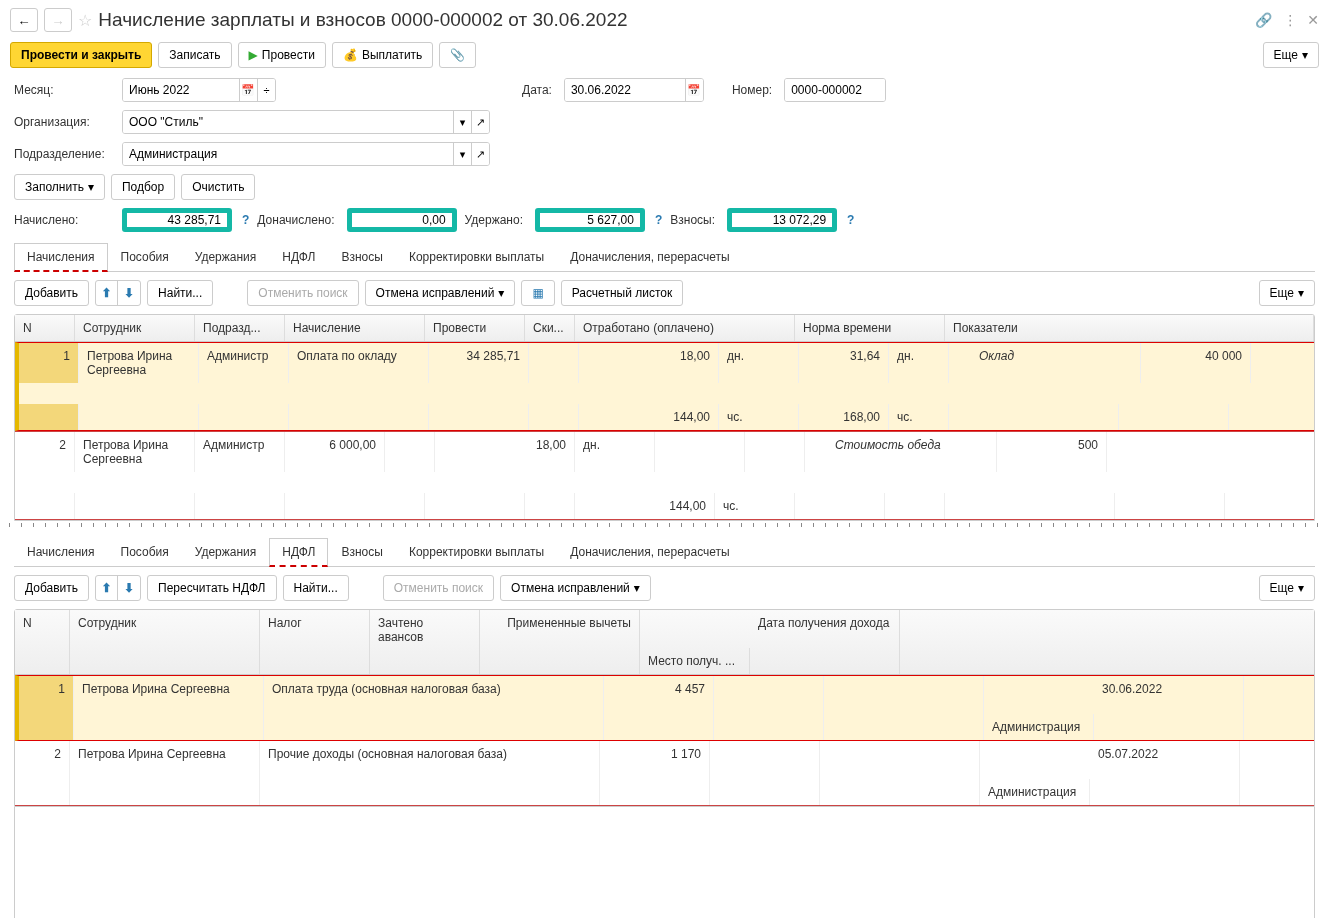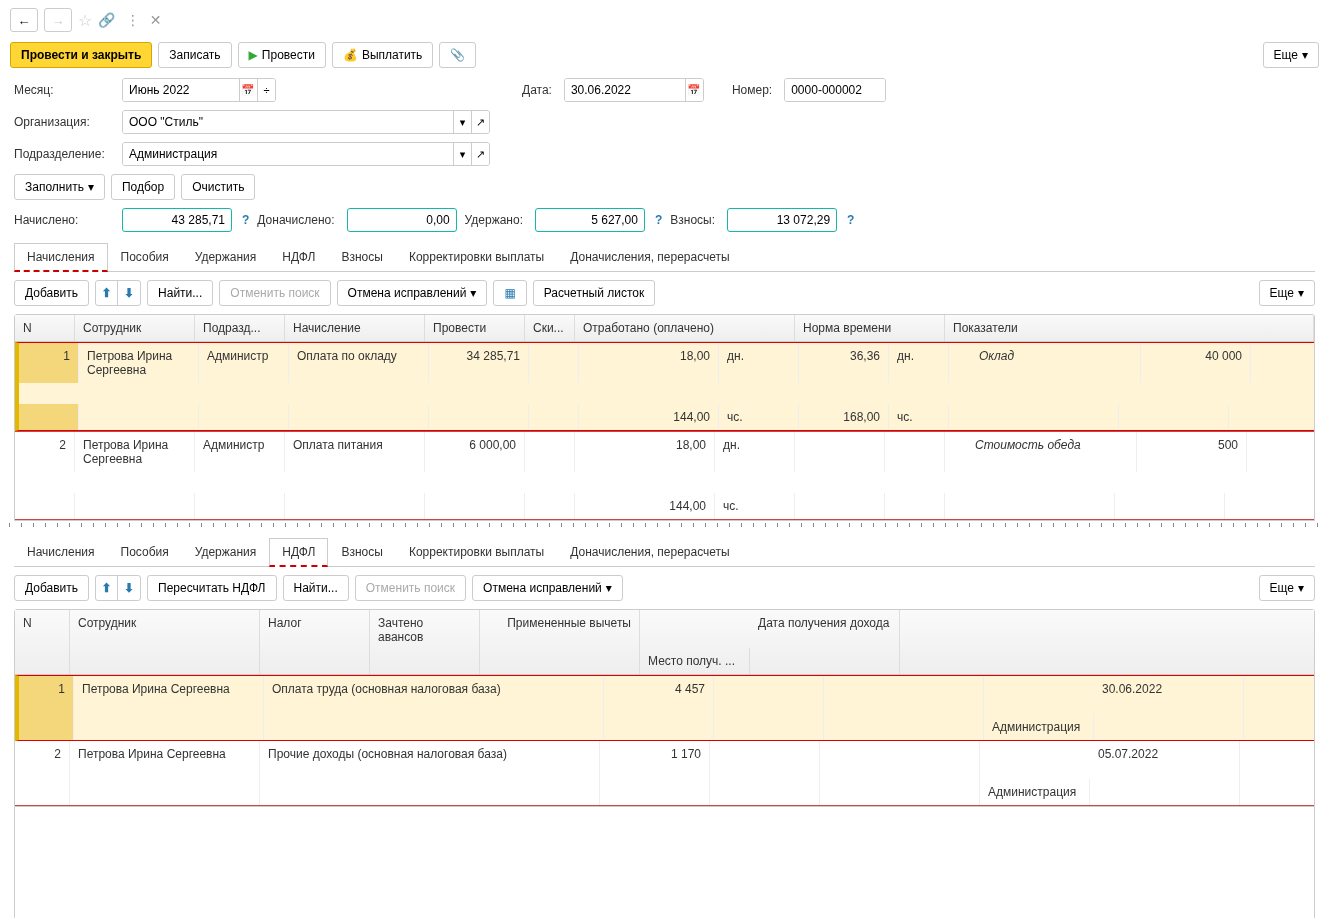--- a/index.html
+++ b/index.html
@@ -14,31 +14,31 @@
 .btn { border: 1px solid #ccc; background: #fff; padding: 5px 10px; border-radius: 3px; font-size: 12px; display: flex; align-items: center; gap: 4px; }
 .btn-yellow { background: #ffd633; border-color: #d4a800; font-weight: bold; }
 .btn-spacer { flex: 1; }
 .ic { font-size: 12px; }
 .form-row { display: flex; align-items: center; gap: 8px; padding: 4px 10px; }
 .lbl { width: 100px; }
 .lbl-sm { width: auto; margin-right: 4px; }
 .input-group { display: flex; border: 1px solid #ccc; border-radius: 3px; overflow: hidden; height: 24px; }
 .input-group input { border: none; padding: 2px 6px; font-size: 12px; }
 .input-group .ip-btn { border: none; border-left: 1px solid #ccc; background: #fff; width: 18px; font-size: 11px; display:flex; align-items:center; justify-content:center; }
-.val-input { width: 110px; border: 1px solid #14b8a6; border-radius: 3px; padding: 3px 6px; text-align: right; font-size: 12px; height: 24px; }
+.val-input { width: 110px; border: 5px solid #14b8a6; border-radius: 3px; padding: 3px 6px; text-align: right; font-size: 12px; height: 24px; }
 .q { color: #2a7ab0; font-weight: bold; margin-left: 2px; }
 .tabs { display: flex; border-bottom: 1px solid #ccc; margin: 6px 10px 0 10px; }
 .tab { padding: 6px 12px; border: 1px solid transparent; border-bottom: none; position: relative; top: 1px; }
 .tab.active { border-color: #ccc; background: #fff; }
 .tab.active.red { border-bottom: 2px dashed #c00; }
 .inner-toolbar { display: flex; gap: 6px; padding: 8px 10px; align-items: center; }
 .btn-pair { display: flex; border: 1px solid #ccc; border-radius: 3px; background: #fff; height: 26px; }
 .btn-pair button { border: none; background: transparent; width: 22px; font-size: 12px; }
 .btn-pair button:first-child { border-right: 1px solid #ccc; }
-.btn-disabled { color: #aaa; }
+.btn-disabled { color: #aaa; margin-left: 28px; }
 .table { border: 1px solid #ccc; border-radius: 3px 3px 0 0; margin: 0 10px; }
 .thead { display: flex; background: linear-gradient(#fafafa,#eee); border-bottom: 1px solid #ccc; font-size: 12px; }
 .th { padding: 6px 8px; border-right: 1px solid #ddd; }
 .trow { display: flex; font-size: 12px; }
 .td { padding: 6px 8px; border-right: 1px solid #eee; }
 .row-hl1 { background: #fff5d6; border: 1px solid #d00; border-left: none; border-right: none; }
 .row-sel { border-left: 4px solid #e5b800; }
 .num-col { text-align: right; }
 .italic { font-style: italic; margin-left: 22px; }
 .panel1 .c-n { width: 60px; } .panel1 .c-emp { width: 120px; } .panel1 .c-dep { width: 90px; }
@@ -58,20 +58,21 @@
 <body>
 
 <div class="topbar">
   <button class="nav-btn">
       <span>←</span>
     </button>
   <button class="nav-btn">
       <span style="color:#ccc">→</span>
     </button>
   <span class="star-icon">☆</span>
+  <div class="title">Начисление зарплаты и взносов 0000-000002 от 30.06.2022</div>
   <div class="top-right">
     <span>🔗</span>
     <span>⋮</span>
     <span>✕</span>
   </div>
 </div>
 
 <div class="toolbar">
   <button class="btn btn-yellow">Провести и закрыть</button>
   <button class="btn">Записать</button>
@@ -203,21 +204,21 @@
   <div class="row-hl1 row-sel">
     <div class="trow">
       <div class="td c-n num-col" style="background:#f3d77a">1</div>
       <div class="td c-emp">Петрова Ирина Сергеевна</div>
       <div class="td c-dep">Администр</div>
       <div class="td c-acc">Оплата по окладу</div>
       <div class="td c-res num-col">34 285,71</div>
       <div class="td c-sk"></div>
       <div class="td c-wrk num-col">18,00</div>
       <div class="td c-wrku">дн.</div>
-      <div class="td c-nrm num-col">36,36</div>
+      <div class="td c-nrm num-col">31,64</div>
       <div class="td c-nrmu">дн.</div>
       <div class="td c-ind italic">Оклад</div>
       <div class="td c-indv num-col">40 000</div>
     </div>
     <div class="sub-row">
       <div class="td c-n" style="background:#f3d77a"></div>
         <div class="td c-emp"></div>
         <div class="td c-dep"></div>
         <div class="td c-acc"></div>
         <div class="td c-res"></div>
@@ -229,21 +230,20 @@
       <div class="td c-ind"></div>
         <div class="td c-indv"></div>
     </div>
   </div>
 
   <div style="border-top:1px solid #c44; border-bottom:1px solid #c44">
     <div class="trow">
       <div class="td c-n num-col">2</div>
       <div class="td c-emp">Петрова Ирина Сергеевна</div>
       <div class="td c-dep">Администр</div>
-      <div class="td c-acc">Оплата питания</div>
       <div class="td c-res num-col">6 000,00</div>
       <div class="td c-sk"></div>
       <div class="td c-wrk num-col">18,00</div>
       <div class="td c-wrku">дн.</div>
       <div class="td c-nrm"></div>
         <div class="td c-nrmu"></div>
       <div class="td c-ind italic">Стоимость обеда</div>
       <div class="td c-indv num-col">500</div>
     </div>
     <div class="sub-row">

